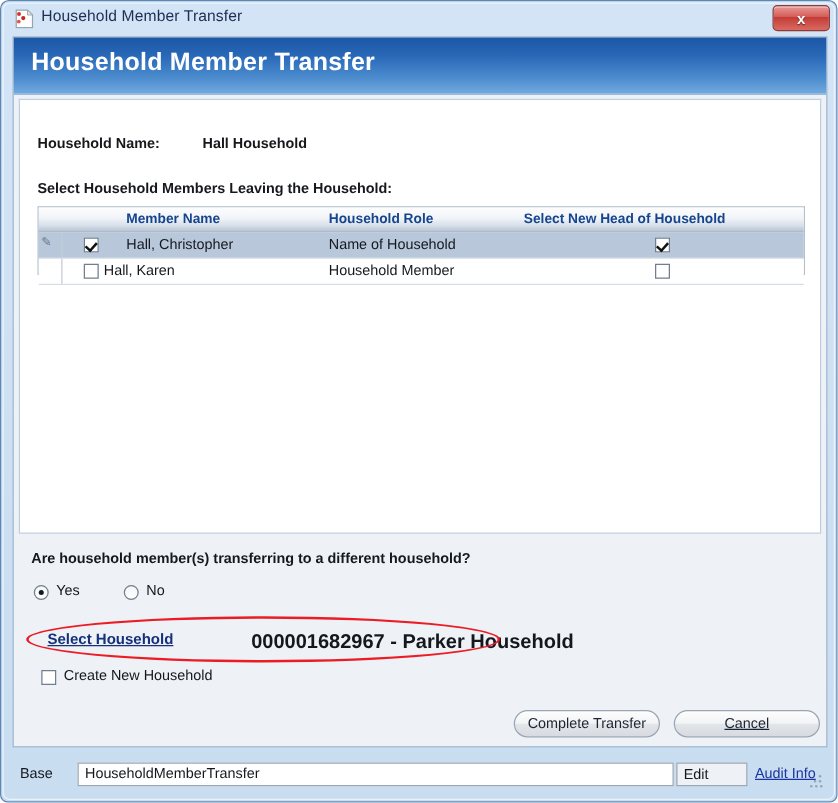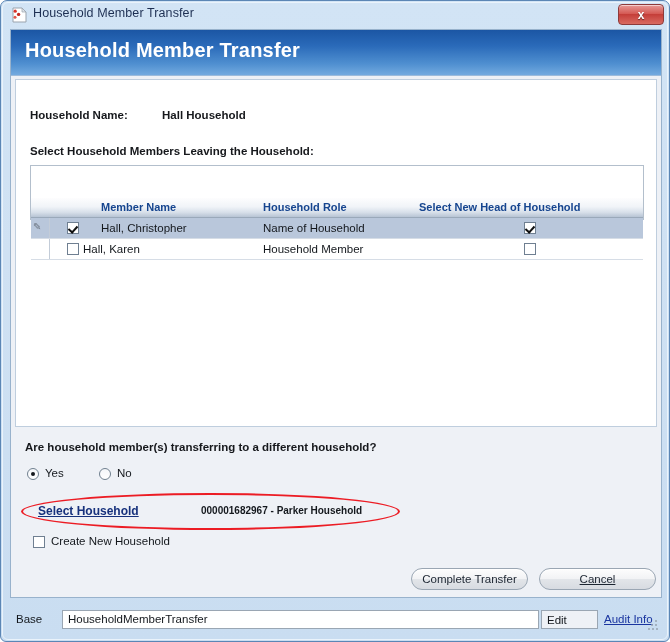--- a/index.html
+++ b/index.html
@@ -93,21 +93,20 @@
   #grid{
     position:absolute;left:14px;top:85px;width:614px;height:55px;
     box-sizing:border-box;
     border:1px solid #b3bfcc;
     background:#ffffff;
   }
   #grid-head{
     position:relative;height:19px;
     background:linear-gradient(to bottom,#fdfdfe 0%,#f1f4f8 45%,#d8e0ea 75%,#b7c4d4 100%);
     border-bottom:1px solid #9aa9ba;
-    margin-top:32px;
   }
   .hcell{
     position:absolute;top:3px;
     font-size:11px;font-weight:bold;color:#16458f;
     white-space:nowrap;
   }
   .grow{
     position:relative;height:21px;
     border-bottom:1px solid #d6dde6;
     box-sizing:border-box;
@@ -161,21 +160,21 @@
     font-size:11.5px;color:#14181d;white-space:nowrap;
   }
 
   #select-household-link{
     position:absolute;left:27px;top:474px;
     font-size:12px;font-weight:bold;color:#16317c;
     text-decoration:underline;cursor:pointer;white-space:nowrap;
   }
   #household-value{
     position:absolute;left:190px;top:475px;
-    font-size:10px;font-weight:bold;color:#14181d;white-space:nowrap;
+    font-size:16px;font-weight:bold;color:#14181d;white-space:nowrap;
   }
   #annot-ellipse{
     position:absolute;left:10px;top:463px;width:379px;height:37px;
     box-sizing:border-box;
     border:2.5px solid #ec1c24;
     border-radius:50%/50%;
     pointer-events:none;
   }
 
   #create-new-wrap{position:absolute;left:22px;top:506px;cursor:pointer;}

